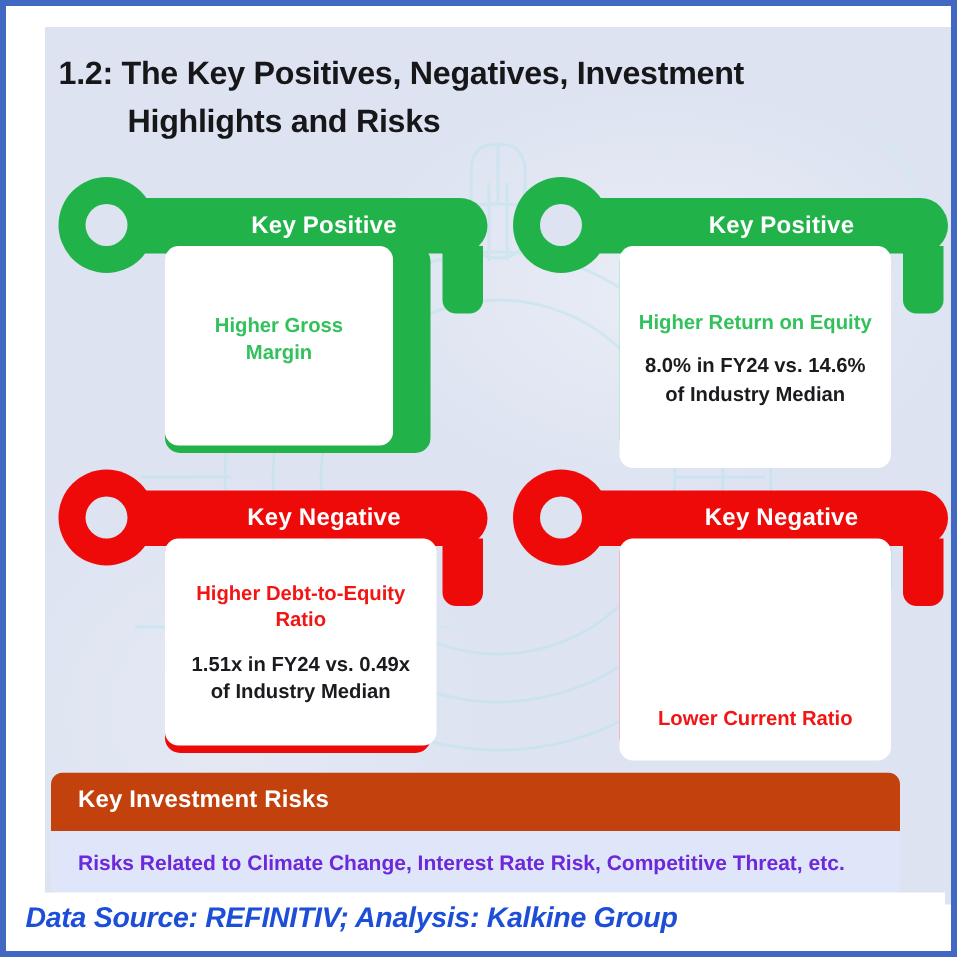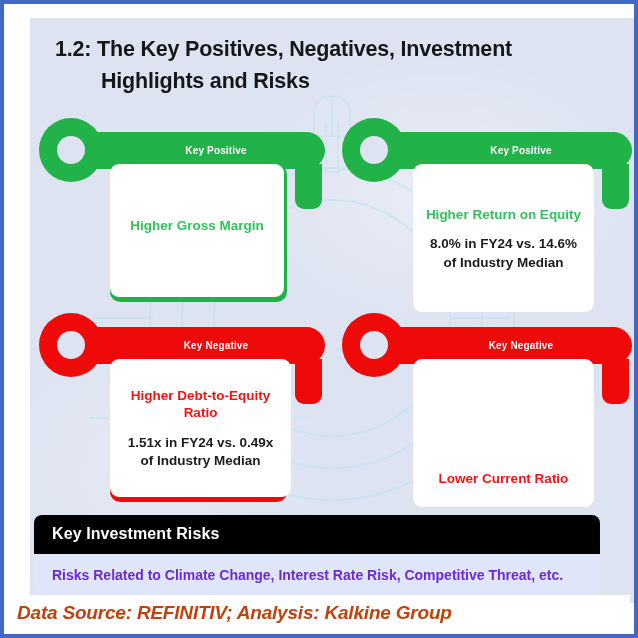--- a/index.html
+++ b/index.html
@@ -55,42 +55,41 @@
   .title {
     position: absolute;
     left: 9px;
     top: 16px;
     width: 560px;
     font-size: 21.5px;
     font-weight: 700;
     line-height: 1.48;
     color: #17171a;
     letter-spacing: -0.2px;
-    margin-left: 16px;
   }
   .title .line2 { display: block; padding-left: 46px; }
 
   
   .keycard {
     position: absolute;
   }
   
   .key-shaft {
     position: absolute;
     left: 34px;
     top: 14px;
     height: 37px;
     border-radius: 19px;
     display: flex;
     align-items: center;
     justify-content: center;
   }
   .key-shaft-label {
     color: #ffffff;
-    font-size: 10px;
+    font-size: 16px;
     font-weight: 700;
     letter-spacing: 0.15px;
     margin-left: 34px;
     white-space: nowrap;
   }
   
   .key-bow {
     position: absolute;
     left: 0;
     top: 0;
@@ -164,21 +163,21 @@
   .risks {
     position: absolute;
     left: 30px;
     top: 511px;
     width: 566px;
     border-radius: 8px;
     overflow: hidden;
     background: #dfe6f9;
   }
   .risks-header {
-    background: #000000;
+    background: #c2410c;
     color: #ffffff;
     font-size: 16px;
     font-weight: 700;
     padding: 10px 18px 11px;
     letter-spacing: 0.1px;
   }
   .risks-body {
     color: #6d28d9;
     font-size: 14px;
     font-weight: 700;
@@ -196,21 +195,21 @@
     display: flex;
     align-items: center;
     padding-left: 9px;
     box-sizing: border-box;
   }
   .footer-text {
     font-family: "Liberation Sans", sans-serif;
     font-size: 19px;
     font-style: italic;
     font-weight: 700;
-    color: #c2410c;
+    color: #1d4ed8;
     letter-spacing: -0.2px;
   }
 </style>
 </head>
 <body>
 
 <div class="slide">
 
   <div class="panel">
     <div class="panel-sheen"></div>
@@ -243,21 +242,21 @@
       <span class="line2">Highlights and Risks</span>
     </div>
 
     <div class="keycard green" style="left:9px; top:100px; width:290px; height:185px;">
       <div class="key-shaft" style="width:252px;">
         <span class="key-shaft-label">Key Positive</span>
       </div>
       <div class="key-bow"></div>
       <div class="key-tooth" style="left:256px; top:46px;"></div>
       <div class="card-plate" style="left:71px; top:46px; width:177px; height:138px;"></div>
-      <div class="card-box" style="left:71px; top:46px; width:174px; height:133px;">
+      <div class="card-box" style="left:71px; top:46px; width:152px; height:133px;">
         <p class="card-heading">Higher Gross Margin</p>
       </div>
     </div>
 
     <div class="keycard green" style="left:312px; top:100px; width:292px; height:185px;">
       <div class="key-shaft" style="width:256px;">
         <span class="key-shaft-label">Key Positive</span>
       </div>
       <div class="key-bow"></div>
       <div class="key-tooth" style="left:260px; top:46px;"></div>

